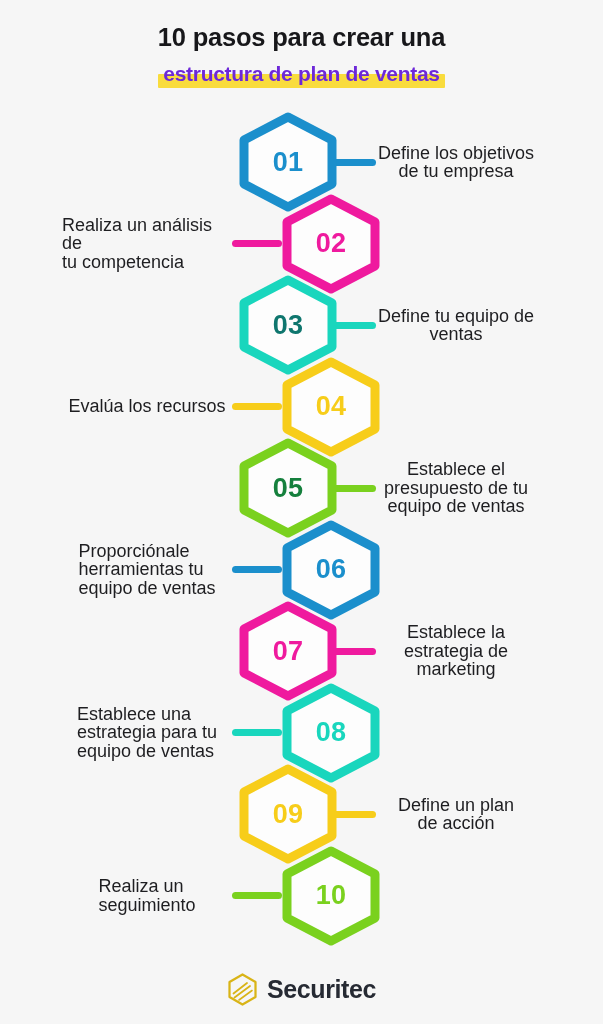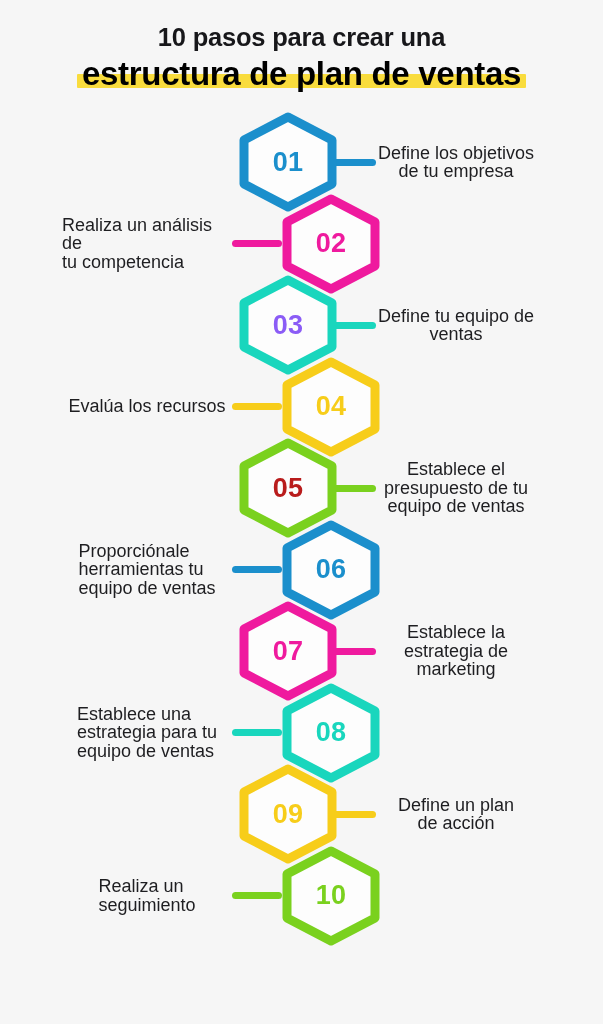--- a/index.html
+++ b/index.html
@@ -19,21 +19,21 @@
     font-size:25.5px;font-weight:700;color:#17171a;
     letter-spacing:-0.2px;line-height:30px;
   }
   .title-line2-wrap{position:relative;display:inline-block;margin-top:7px;}
   .title-hl{
     position:absolute;left:-5px;right:-5px;bottom:1px;height:14px;
     background:#f9dc3d;z-index:0;border-radius:1px;
   }
   .title-line2{
     position:relative;z-index:1;
-    font-size:33px;font-weight:700;color:#000000;
+    font-size:21px;font-weight:700;color:#6d28d9;
     letter-spacing:-0.3px;line-height:30px;
   }
 
   
   .steps{position:absolute;top:112px;left:0;width:603px;height:830px;}
   .step{position:absolute;left:0;width:603px;height:100px;}
 
   .hex-wrap{position:absolute;top:0;width:106px;height:100px;}
   .hex-wrap svg{display:block;width:106px;height:100px;}
   .hex-num{
@@ -109,42 +109,42 @@
         </div>
         <div class="step-label left">Realiza un análisis de
 tu competencia</div>
       </div>
       <div class="step r" style="top: 163px;">
         <div class="connector" style="background: rgb(25, 214, 189);"></div>
         <div class="hex-wrap">
           <svg viewBox="0 0 106 100">
             <polygon points="53,5 97,28 97,72 53,95 9,72 9,28" fill="#fdfdfd" stroke="#19d6bd" stroke-width="9" stroke-linejoin="round"></polygon>
           </svg>
-          <div class="hex-num" style="color: #8b5cf6;">03</div>
+          <div class="hex-num" style="color: #0f766e;">03</div>
         </div>
         <div class="step-label right">Define tu equipo de
 ventas</div>
       </div>
       <div class="step l" style="top: 244.5px;">
         <div class="connector" style="background: rgb(247, 205, 26);"></div>
         <div class="hex-wrap">
           <svg viewBox="0 0 106 100">
             <polygon points="53,5 97,28 97,72 53,95 9,72 9,28" fill="#fdfdfd" stroke="#f7cd1a" stroke-width="9" stroke-linejoin="round"></polygon>
           </svg>
           <div class="hex-num" style="color: rgb(247, 205, 26);">04</div>
         </div>
         <div class="step-label left">Evalúa los recursos</div>
       </div>
       <div class="step r" style="top: 326px;">
         <div class="connector" style="background: rgb(122, 209, 30);"></div>
         <div class="hex-wrap">
           <svg viewBox="0 0 106 100">
             <polygon points="53,5 97,28 97,72 53,95 9,72 9,28" fill="#fdfdfd" stroke="#7ad11e" stroke-width="9" stroke-linejoin="round"></polygon>
           </svg>
-          <div class="hex-num" style="color: #b91c1c;">05</div>
+          <div class="hex-num" style="color: #15803d;">05</div>
         </div>
         <div class="step-label right">Establece el
 presupuesto de tu
 equipo de ventas</div>
       </div>
       <div class="step l" style="top: 407.5px;">
         <div class="connector" style="background: rgb(27, 143, 204);"></div>
         <div class="hex-wrap">
           <svg viewBox="0 0 106 100">
             <polygon points="53,5 97,28 97,72 53,95 9,72 9,28" fill="#fdfdfd" stroke="#1b8fcc" stroke-width="9" stroke-linejoin="round"></polygon>
@@ -196,14 +196,23 @@
           <svg viewBox="0 0 106 100">
             <polygon points="53,5 97,28 97,72 53,95 9,72 9,28" fill="#fdfdfd" stroke="#7ad11e" stroke-width="9" stroke-linejoin="round"></polygon>
           </svg>
           <div class="hex-num" style="color: rgb(122, 209, 30);">10</div>
         </div>
         <div class="step-label left">Realiza un
 seguimiento</div>
       </div>
     </div>
 
+  <div class="logo">
+    <svg class="logo-mark" viewBox="0 0 62 66">
+      <polygon points="31,3 57,18 57,48 31,63 5,48 5,18" fill="none" stroke="#d9b417" stroke-width="4.5" stroke-linejoin="round"></polygon>
+      <path d="M13 41 L40 20" stroke="#d9b417" stroke-width="3.6" fill="none" stroke-linecap="round"></path>
+      <path d="M15 49 L46 26" stroke="#d9b417" stroke-width="3.6" fill="none" stroke-linecap="round"></path>
+      <path d="M24 54 L50 35" stroke="#d9b417" stroke-width="3.2" fill="none" stroke-linecap="round"></path>
+    </svg>
+    <span class="logo-text">Securitec</span>
+  </div>
 
 </div>
 
 </body></html>

